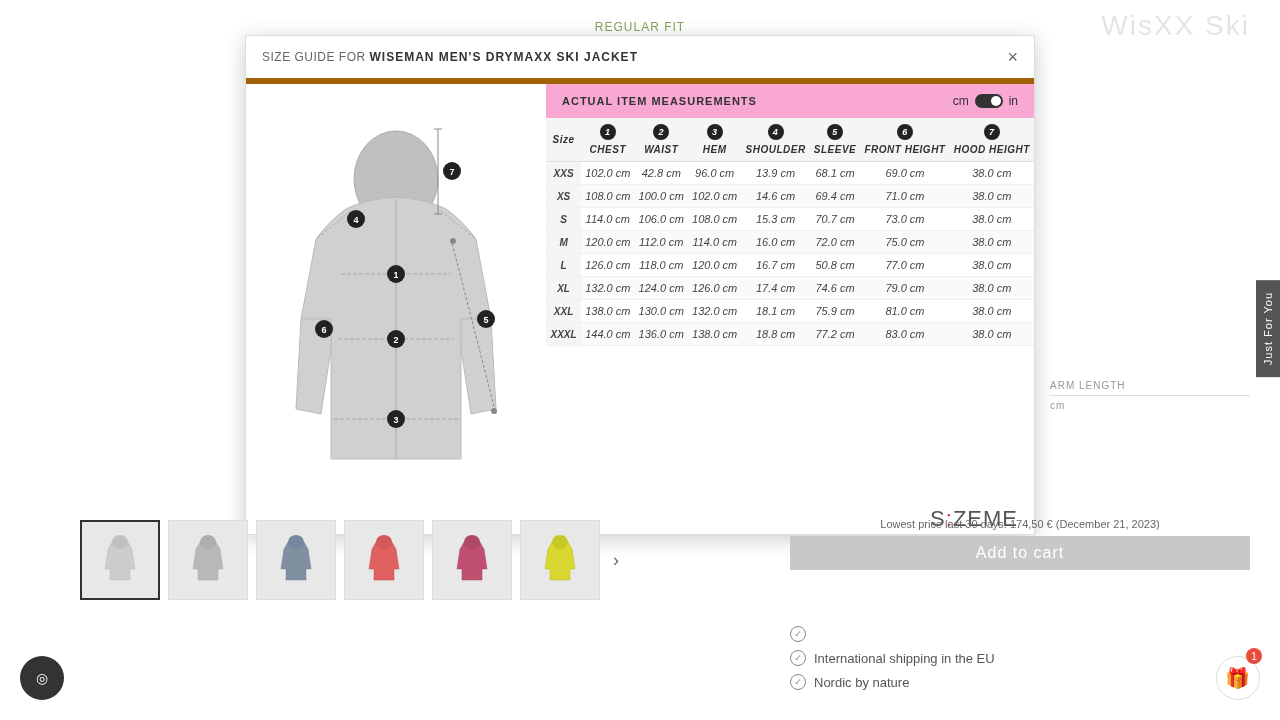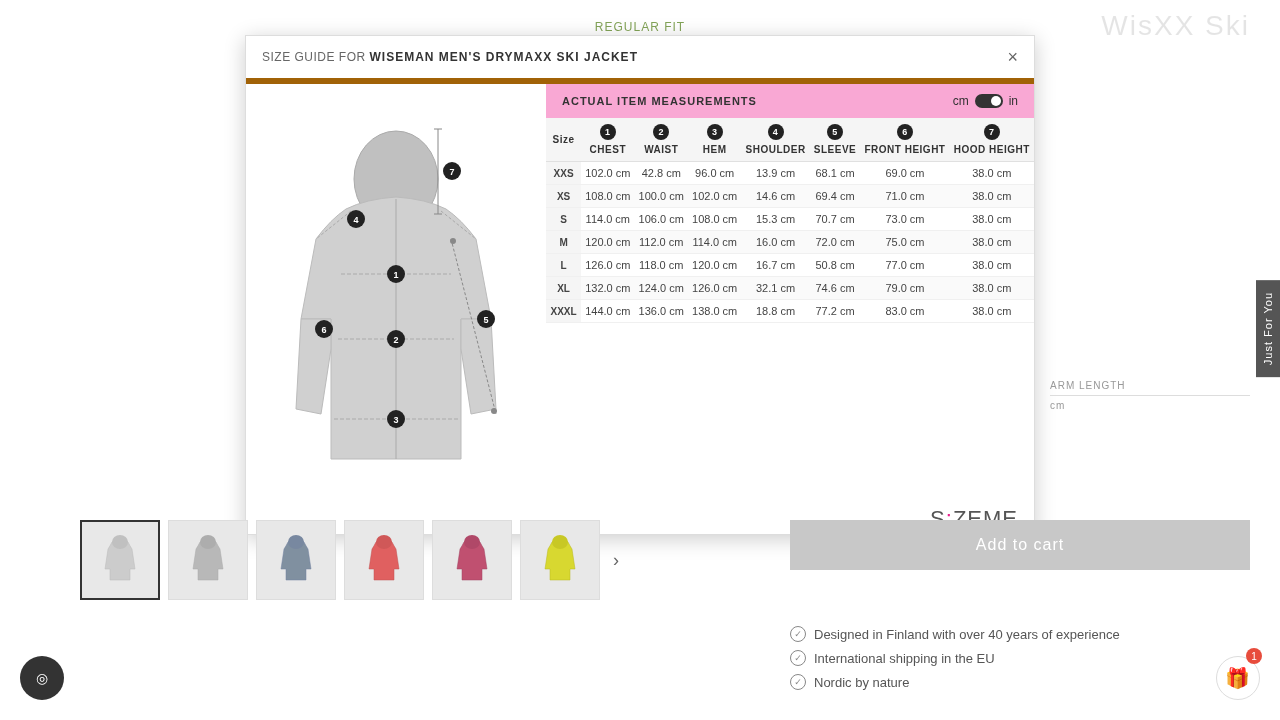--- a/index.html
+++ b/index.html
@@ -73,21 +73,21 @@
       background: none;
       border: none;
       font-size: 18px;
       color: #666;
       cursor: pointer;
       padding: 0 5px;
     }
 
     .add-to-cart-btn {
       width: 100%;
-      padding: 16px;
+      padding: 8px;
       background: #c8c8c8;
       border: none;
       font-size: 16px;
       letter-spacing: 1px;
       color: #fff;
       cursor: pointer;
       margin-bottom: 20px;
     }
 
     .features {
@@ -271,20 +271,21 @@
       height: 10px;
       background: white;
       border-radius: 50%;
     }
 
     
     .size-table {
       width: 100%;
       border-collapse: collapse;
       font-size: 11px;
+      font-style: italic;
     }
 
     .size-table th {
       background: #f5f5f5;
       padding: 6px 4px;
       text-align: center;
       font-weight: 700;
       font-size: 10px;
       letter-spacing: 0.5px;
       color: #333;
@@ -527,23 +528,33 @@
               <td>16.7 cm</td>
               <td>50.8 cm</td>
               <td>77.0 cm</td>
               <td>38.0 cm</td>
             </tr>
             <tr>
               <td class="size-col">XL</td>
               <td>132.0 cm</td>
               <td>124.0 cm</td>
               <td>126.0 cm</td>
-              <td>32.1 cm</td>
+              <td>17.4 cm</td>
               <td>74.6 cm</td>
               <td>79.0 cm</td>
+              <td>38.0 cm</td>
+            </tr>
+            <tr>
+              <td class="size-col">XXL</td>
+              <td>138.0 cm</td>
+              <td>130.0 cm</td>
+              <td>132.0 cm</td>
+              <td>18.1 cm</td>
+              <td>75.9 cm</td>
+              <td>81.0 cm</td>
               <td>38.0 cm</td>
             </tr>
             <tr>
               <td class="size-col">XXXL</td>
               <td>144.0 cm</td>
               <td>136.0 cm</td>
               <td>138.0 cm</td>
               <td>18.8 cm</td>
               <td>77.2 cm</td>
               <td>83.0 cm</td>
@@ -600,21 +611,20 @@
   <span>Lowest price last 30 days: 174,50 € (December 21, 2023)</span>
 </div>
 
 <div style="position:absolute; right:30px; bottom:130px; width:460px;">
   <button class="add-to-cart-btn">Add to cart</button>
 </div>
 
 <div class="features" style="position:absolute; right:30px; bottom:30px; width:460px;">
   <div class="feature-item">
     <div class="feature-check">✓</div>
-    <span>Designed in Finland with over 40 years of experience</span>
   </div>
   <div class="feature-item">
     <div class="feature-check">✓</div>
     <span>International shipping in the EU</span>
   </div>
   <div class="feature-item">
     <div class="feature-check">✓</div>
     <span>Nordic by nature</span>
   </div>
 </div>

